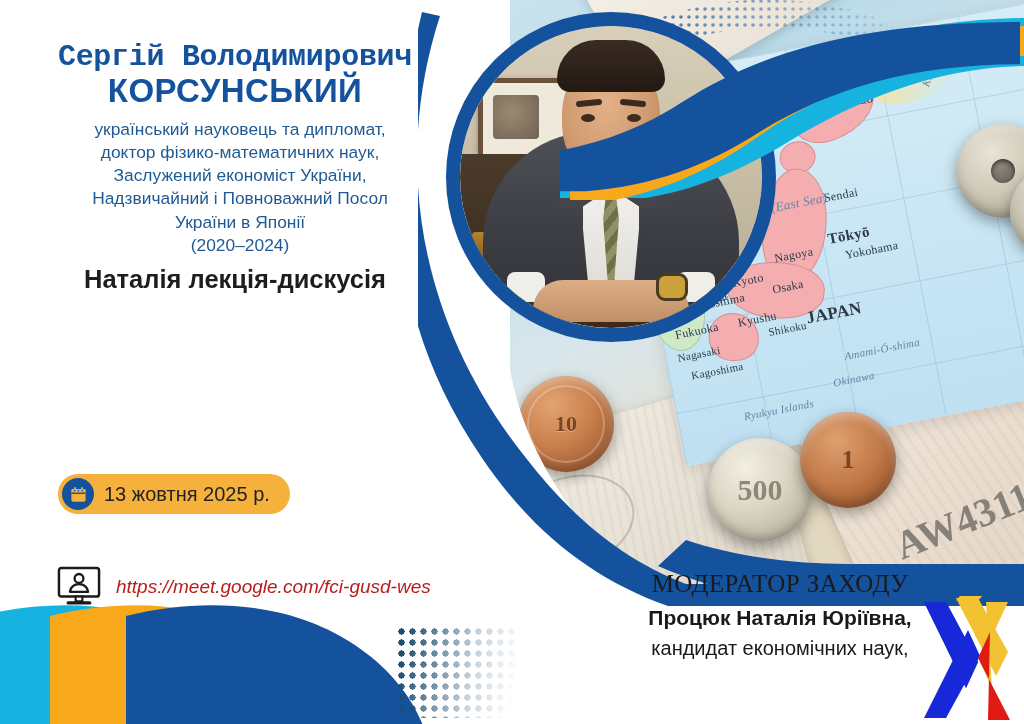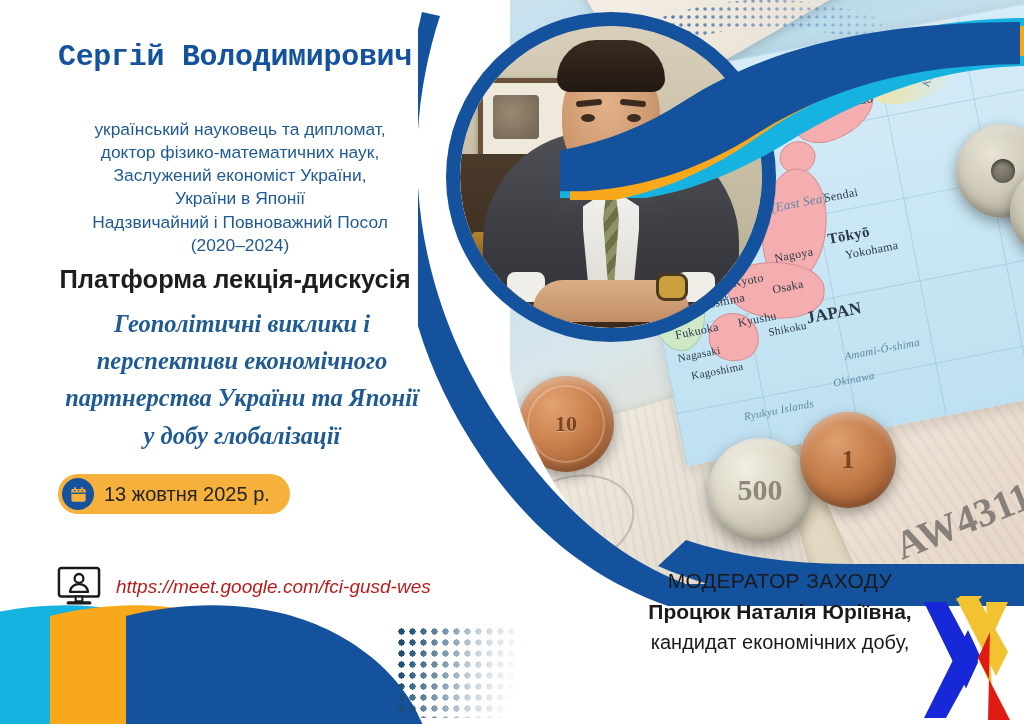--- a/index.html
+++ b/index.html
@@ -411,21 +411,21 @@
   }
 
   
   .moderator{
     position:absolute;
     left:600px; top:566px; width:360px;
     text-align:center;
     z-index:10;
     color:#1a1a1a;
   }
-  .moderator .m-label{ font-size:21px; letter-spacing:.4px; line-height:1.45;}
+  .moderator .m-label{ font-size:25px; letter-spacing:.4px; line-height:1.45;font-family:Liberation Serif, serif;}
   .moderator .m-name{ font-size:21px; font-weight:bold; line-height:1.5;}
   .moderator .m-deg{ font-size:20px; line-height:1.45;}
   .moderator .m-pos{ font-size:20px; line-height:1.45;}
 
   
   .logo{
     position:absolute; right:4px; bottom:0px; width:108px; height:128px;
     z-index:12;
   }
 </style>
@@ -563,39 +563,34 @@
     <path d="M 370 160 C 350 96 282 48 210 36 C 166 28 118 30 70 42 L 70 160 Z" fill="#F7A81B"></path>
     <path d="M 446 160 C 426 96 358 48 286 36 C 242 28 194 30 146 42 L 146 160 Z" fill="#15529E"></path>
   </svg>
 
   <div class="dotgrid"></div>
 
   <div class="left-col">
 
     <div class="speaker-name">
       <span class="ln1">Сергій Володимирович</span>
+      <span class="ln2">КОРСУНСЬКИЙ</span>
     </div>
 
     <div class="speaker-desc">
       <div>український науковець та дипломат,</div>
       <div>доктор фізико-математичних наук,</div>
       <div>Заслужений економіст України,</div>
+      <div>Надзвичайний і Повноважний Посол</div>
       <div>України в Японії</div>
-      <div>Надзвичайний і Повноважний Посол</div>
       <div>(2020–2024)</div>
     </div>
 
-    <div class="lecture-kind">Платформа лекція-дискусія</div>
-
-    <div class="lecture-title">
-      <div>Геополітичні виклики і</div>
-      <div>перспективи економічного</div>
-      <div>партнерства України та Японії</div>
-      <div>у добу глобалізації</div>
-    </div>
+    <div class="lecture-kind">Наталія лекція-дискусія</div>
+
 
     <div class="badge badge-date">
       <span class="bicon">
         <svg width="19" height="19" viewBox="0 0 24 24" fill="none">
           <rect x="3" y="5" width="18" height="16" rx="2.5" fill="#F6B13C"></rect>
           <rect x="3" y="5" width="18" height="5" rx="2.5" fill="#F6B13C"></rect>
           <rect x="3" y="9.5" width="18" height="1.8" fill="#15529E"></rect>
           <rect x="6.6" y="2.4" width="2.2" height="4.6" rx="1.1" fill="#F6B13C"></rect>
           <rect x="15.2" y="2.4" width="2.2" height="4.6" rx="1.1" fill="#F6B13C"></rect>
           <rect x="6.2" y="6.2" width="1.8" height="1.8" fill="#15529E"></rect>
@@ -619,21 +614,21 @@
       </span>
       <span class="ptexts">
         <span class="plink" style="display:block;">https://meet.google.com/fci-gusd-wes</span>
       </span>
     </div>
   </div>
 
   <div class="moderator">
     <div class="m-label">МОДЕРАТОР ЗАХОДУ</div>
     <div class="m-name">Процюк Наталія Юріївна,</div>
-    <div class="m-deg">кандидат економічних добу,</div>
+    <div class="m-deg">кандидат економічних наук,</div>
   </div>
 
   <svg class="logo" viewBox="0 0 108 128" fill="none">
     <path d="M12 6 L34 6 L66 66 L54 92 Z" fill="#1628D8"></path>
     <path d="M12 6 L34 6 L66 66 L54 92 Z" fill="#1628D8" transform="translate(0,0)"></path>
     <path d="M14 122 L36 122 L70 60 L58 34 Z" fill="#1628D8" transform="translate(-2,0)"></path>
     <path d="M44 2 L66 2 L96 56 L84 80 Z" fill="#F2C230"></path>
     <path d="M46 120 L68 120 L100 58 L88 32 Z" fill="#F2C230" transform="translate(-2,-58) scale(1,0.52)"></path>
     <path d="M50 6 L72 6 L44 66 L56 92 Z" fill="#F2C230" transform="translate(24,0)"></path>
     <path d="M76 124 L98 124 L66 62 L78 36 Z" fill="#E01B14"></path>

